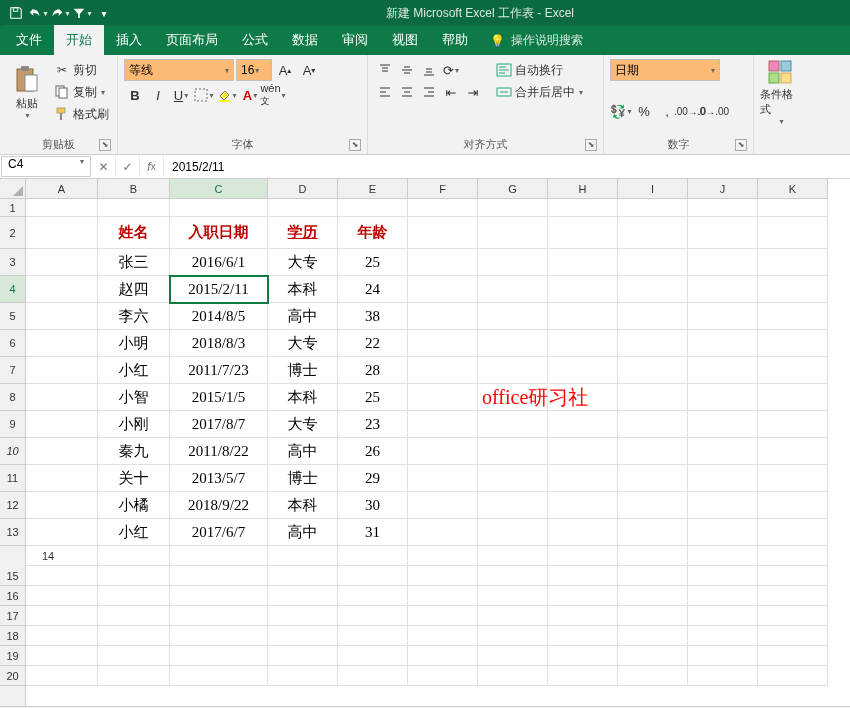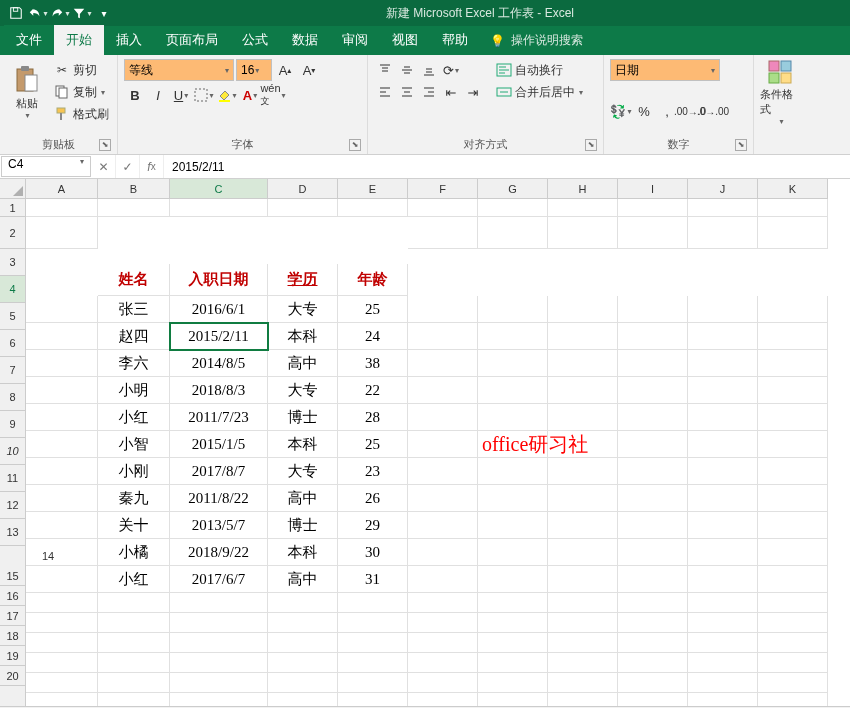--- a/index.html
+++ b/index.html
@@ -49,21 +49,21 @@
 .grid-wrap { position:relative; height: calc(708px - 26px - 29px - 100px - 24px - 22px); overflow:hidden; display:flex;}
 .corner { width:26px; height:20px; background:#f0f0f0; border-right:1px solid #ccc; border-bottom:1px solid #ccc; position:relative;}
 .corner::after{content:"";position:absolute;right:2px;bottom:2px;border:5px solid transparent;border-right-color:#b0b0b0;border-bottom-color:#b0b0b0;}
 .col-headers { display:flex; height:20px; background:#f0f0f0; border-bottom:1px solid #ccc;}
 .col-h { border-right:1px solid #ccc; text-align:center; font-size:11px; color:#333; line-height:20px; cursor:pointer;}
 .row-headers { display:flex; flex-direction:column; width:26px; background:#f0f0f0; border-right:1px solid #ccc;}
 .row-h { border-bottom:1px solid #ccc; text-align:center; font-size:11px; color:#333; cursor:pointer; display:flex; align-items:center; justify-content:center;}
 .cells { position:relative; }
 .grid-row { display:flex; }
 .cell { border-right:1px solid #e0e0e0; border-bottom:1px solid #e0e0e0; font-size:15px; display:flex; align-items:center; justify-content:center; padding:0 4px; overflow:visible; white-space:nowrap;}
-.cell.header-cell { color:#c00000; font-weight:bold;margin-top:47px; }
+.cell.header-cell { color:#c00000; font-weight:bold; }
 .cell.active { outline:2px solid #107c41; outline-offset:-1px; z-index:2; background:#fff;}
 .col-h.active, .row-h.active { background:#d8e8d8; color:#0d7a48;}
 .watermark { color:#ff0000; font-family:"SimSun"; font-size:20px; justify-content:flex-start;}
 
 
 .sheet-bar { height:22px; border-top:1px solid #ccc; background:#f2f2f2; display:flex; align-items:center; padding-left:30px; font-size:11px;}
 
 .vstack{display:flex;flex-direction:column;}
 </style>
 </head>

